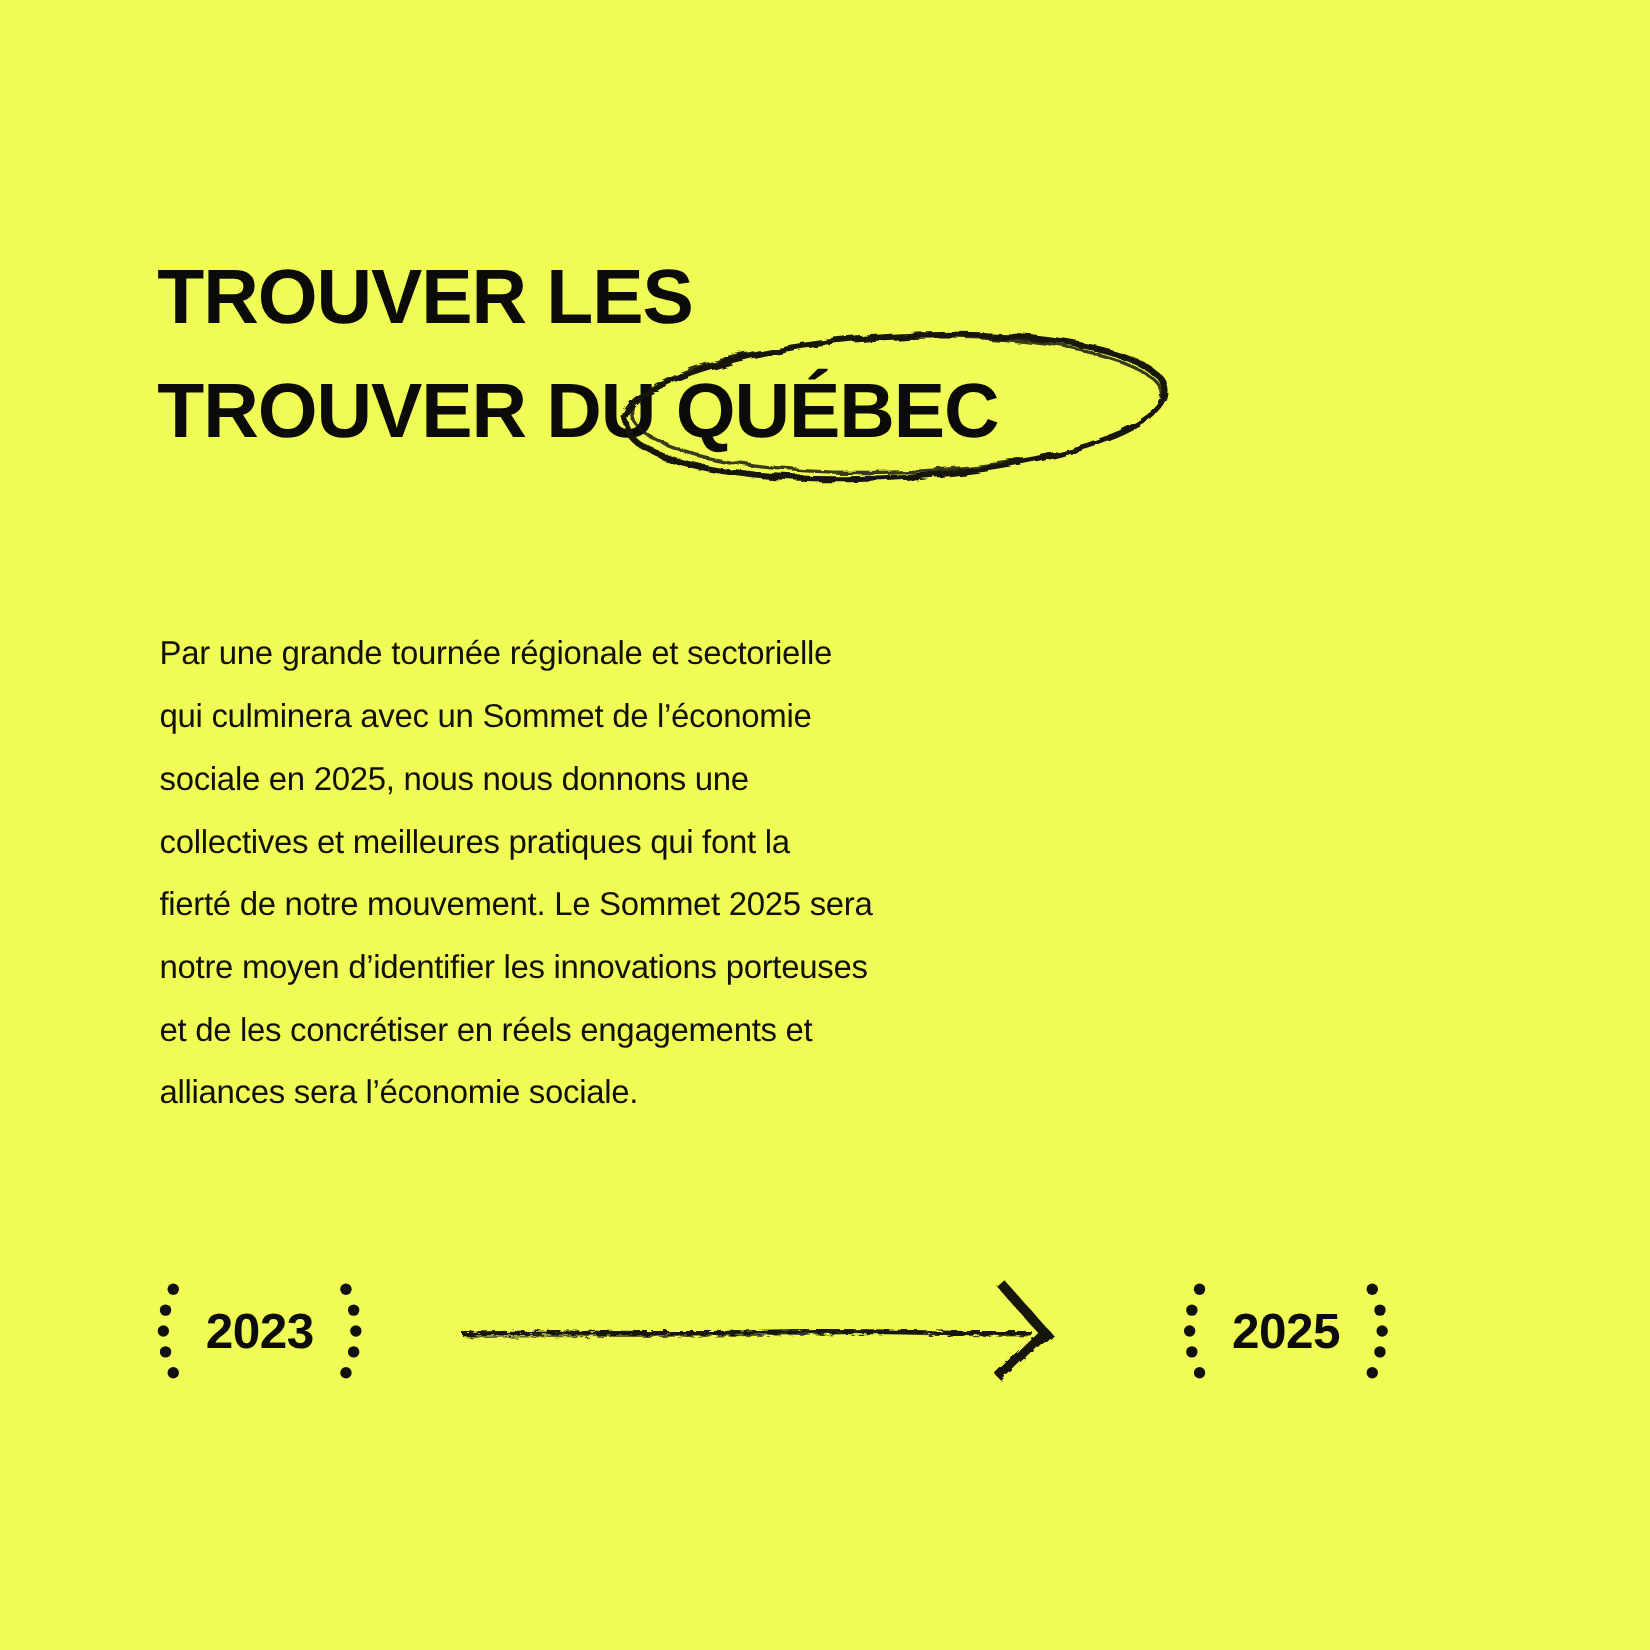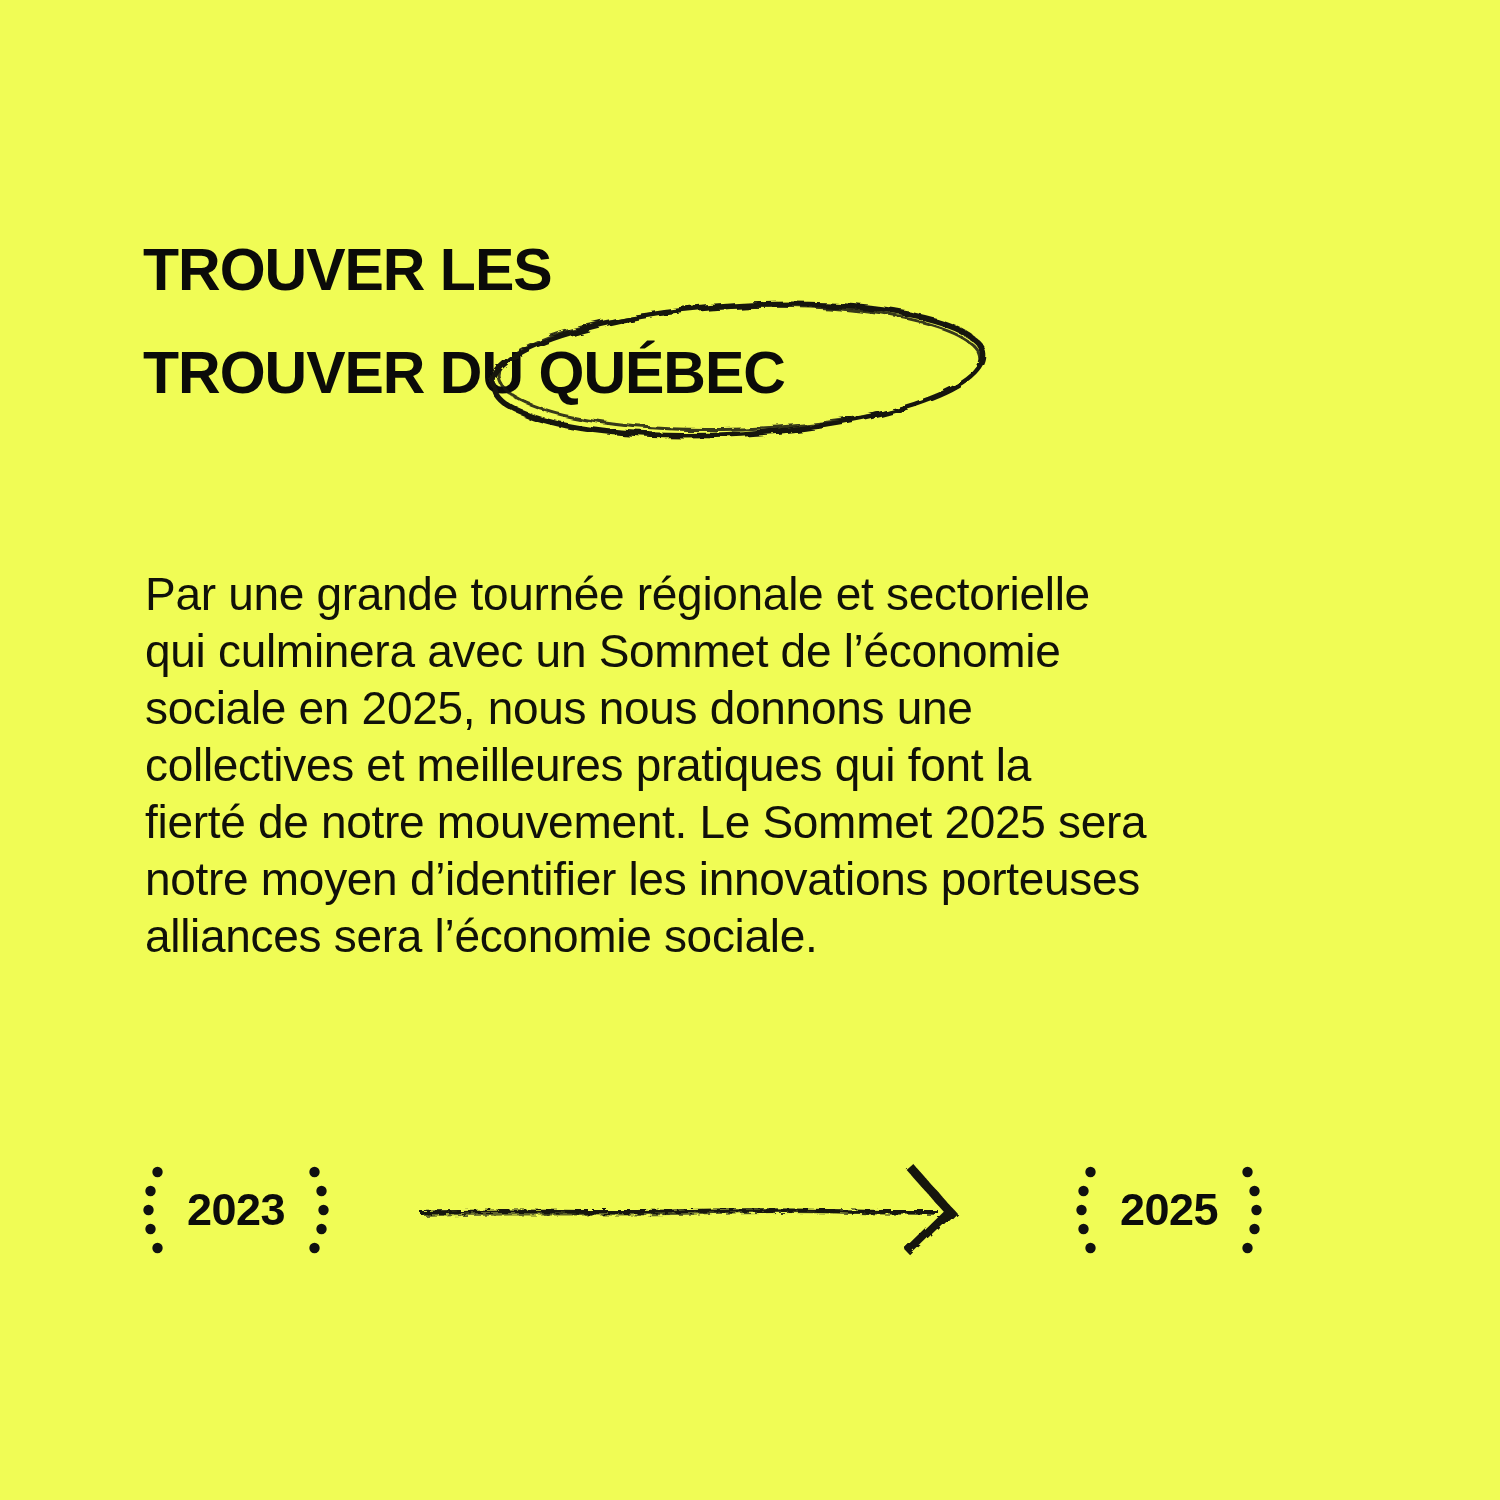--- a/index.html
+++ b/index.html
@@ -9,42 +9,42 @@
     background:#F0FC55;
     overflow:hidden;
     font-family:"Liberation Sans", sans-serif;
     color:#0D0D0A;
   }
   
   .headline{
     position:absolute;
     left:143px;top:219px;
     font-weight:700;
-    font-size:59px;
+    font-size:70px;
     line-height:103px;
     letter-spacing:-1px;
     color:#0B0B09;
   }
   .headline .hl-line{white-space:nowrap;}
   .circled{
     position:relative;
     display:inline-block;
   }
   .circle-annotation{
     position:absolute;
     left:-60px;top:-28px;
     width:520px;height:153px;
     overflow:visible;
     pointer-events:none;
   }
   
   .body-paragraph{
     position:absolute;
     left:145px;top:566px;
-    font-size:46px;
+    font-size:30px;
     line-height:57px;
     font-weight:400;
     letter-spacing:-0.3px;
     color:#111109;
   }
   .body-paragraph .p-line{white-space:nowrap;}
   
   .year-group{
     position:absolute;
     height:92px;
@@ -103,20 +103,21 @@
     </div>
   </h1>
 
   <div class="body-paragraph">
     <div class="p-line">Par une grande tournée régionale et sectorielle</div>
     <div class="p-line">qui culminera avec un Sommet de l’économie</div>
     <div class="p-line">sociale en 2025, nous nous donnons une</div>
     <div class="p-line">collectives et meilleures pratiques qui font la</div>
     <div class="p-line">fierté de notre mouvement. Le Sommet 2025 sera</div>
     <div class="p-line">notre moyen d’identifier les innovations porteuses</div>
+    <div class="p-line">et de les concrétiser en réels engagements et</div>
     <div class="p-line">alliances sera l’économie sociale.</div>
   </div>
 
   <div class="year-group start">
     <svg width="20" height="88" viewBox="0 0 20 88" aria-hidden="true">
       <g fill="#101010">
         <circle cx="14.5" cy="6" r="5.2"></circle>
         <circle cx="7.5" cy="25" r="5.2"></circle>
         <circle cx="5.5" cy="44" r="5.2"></circle>
         <circle cx="7.5" cy="63" r="5.2"></circle>

